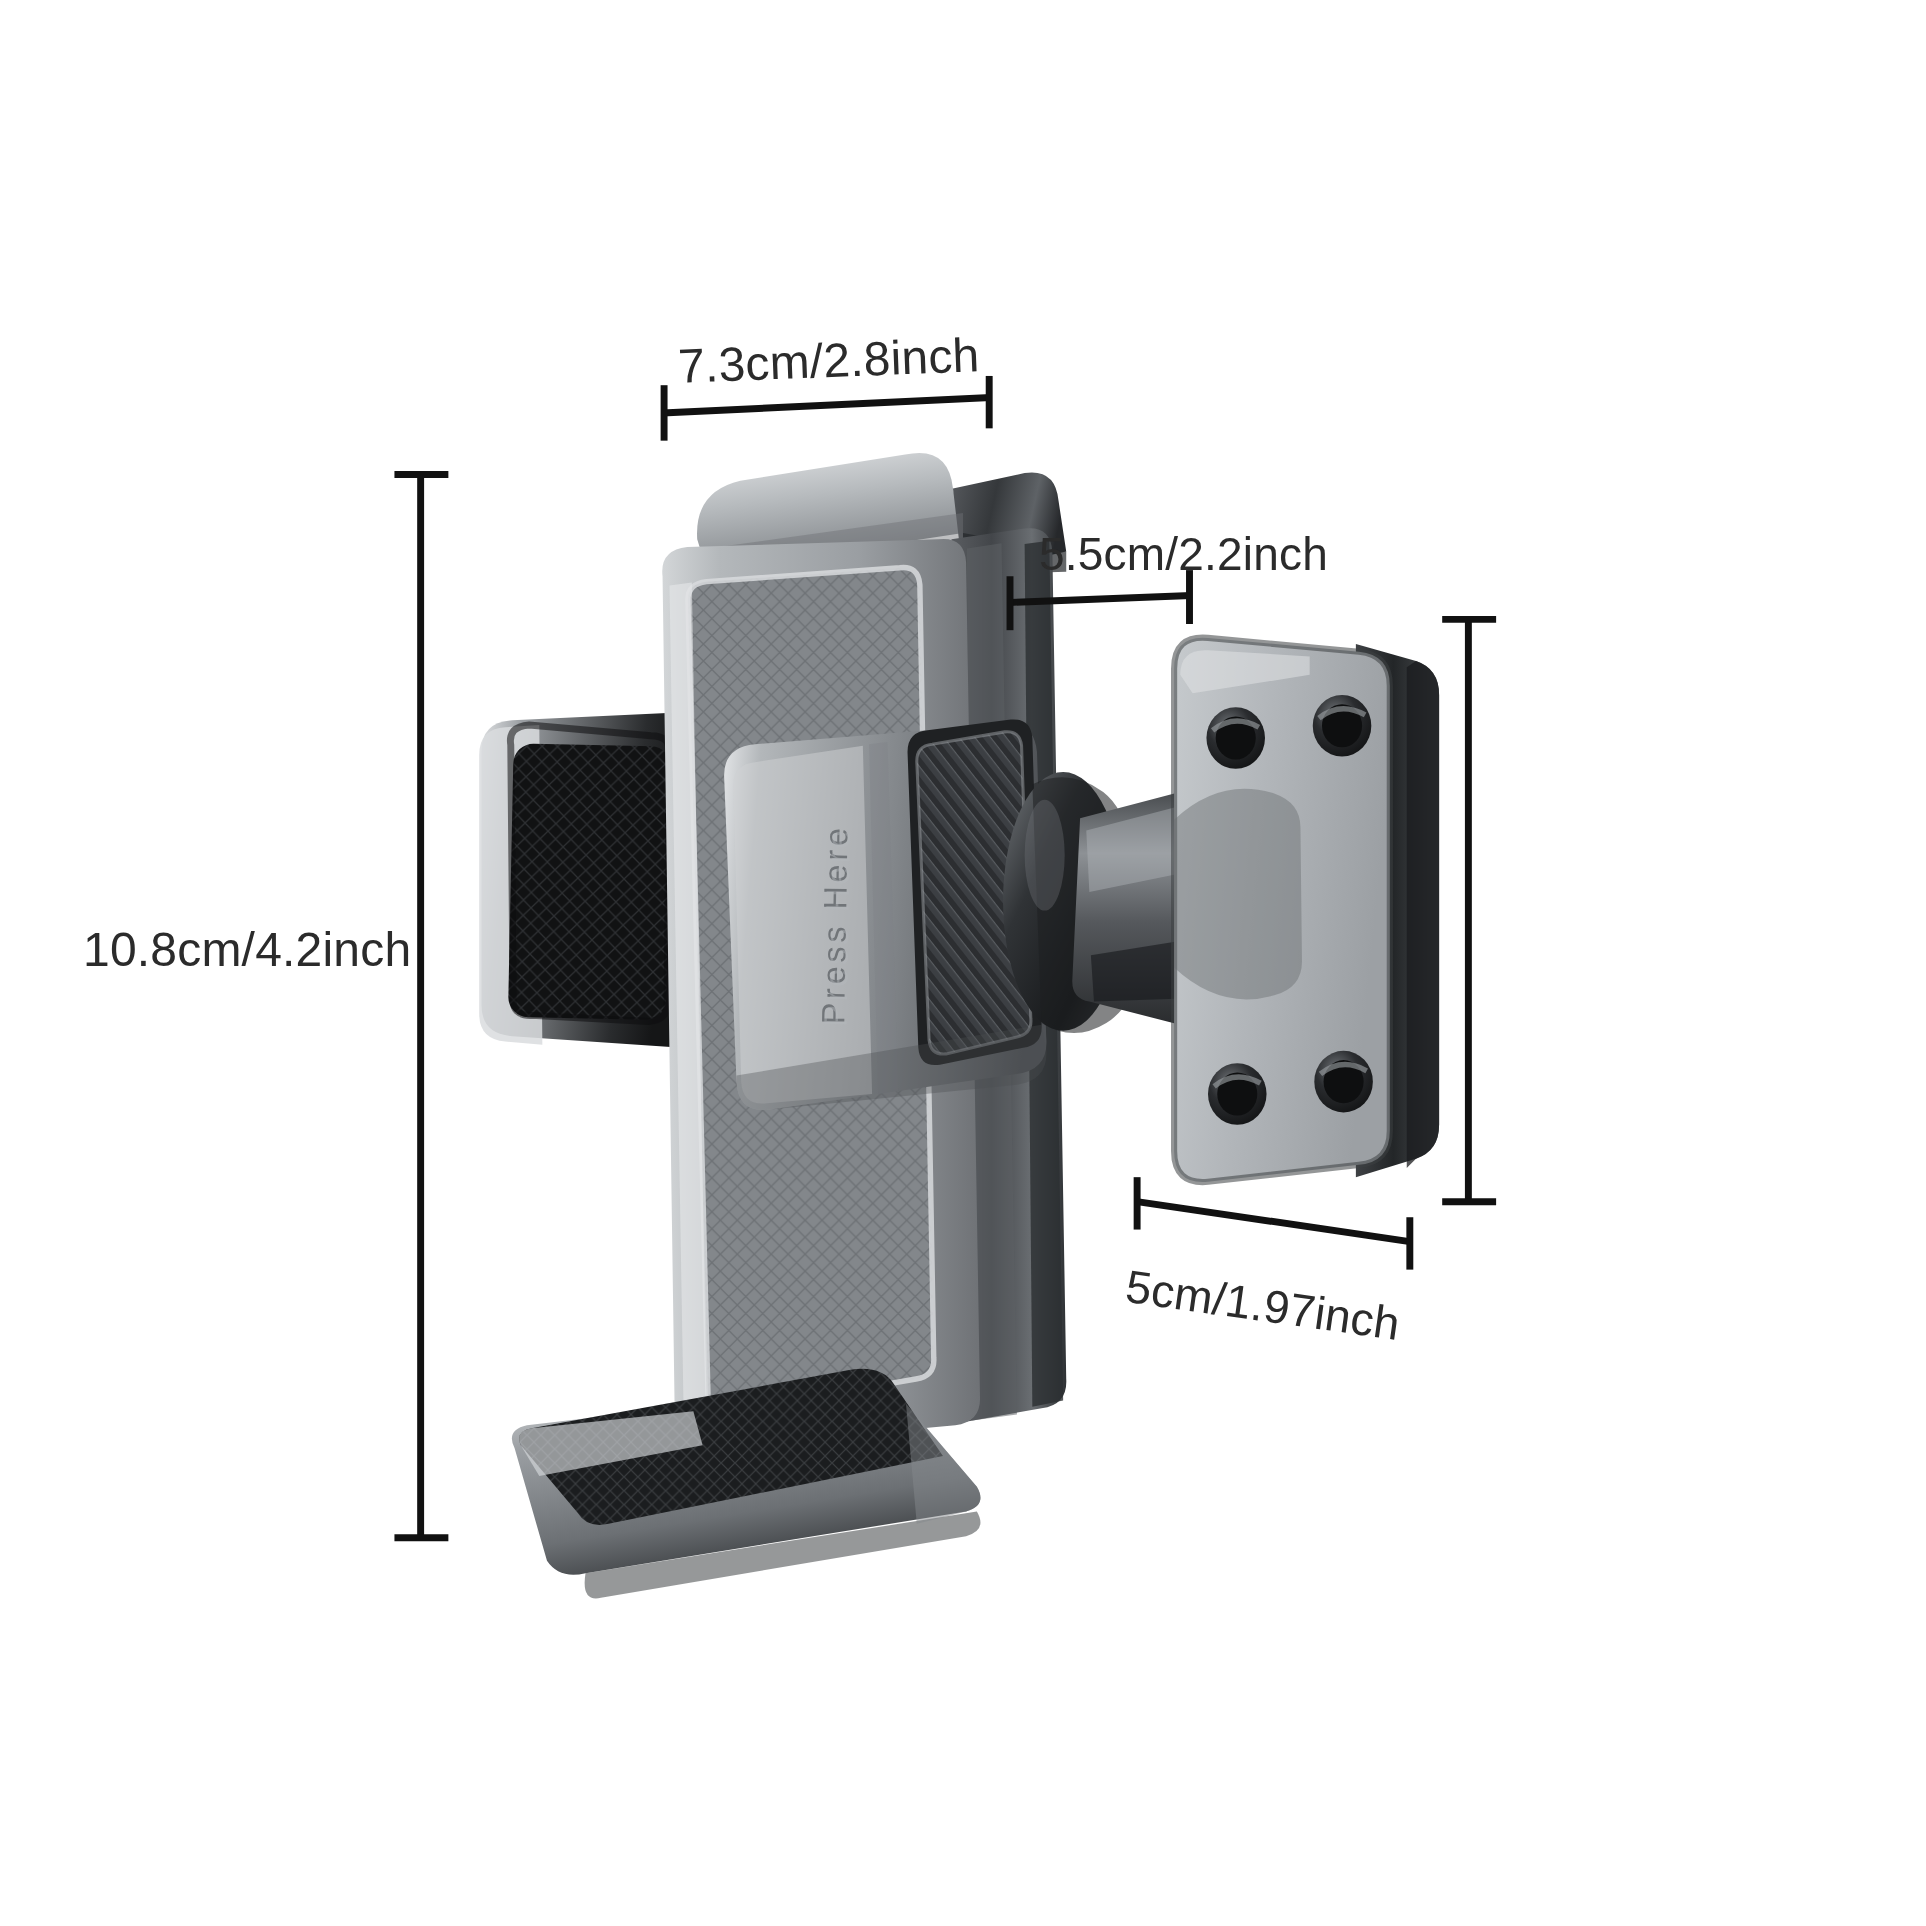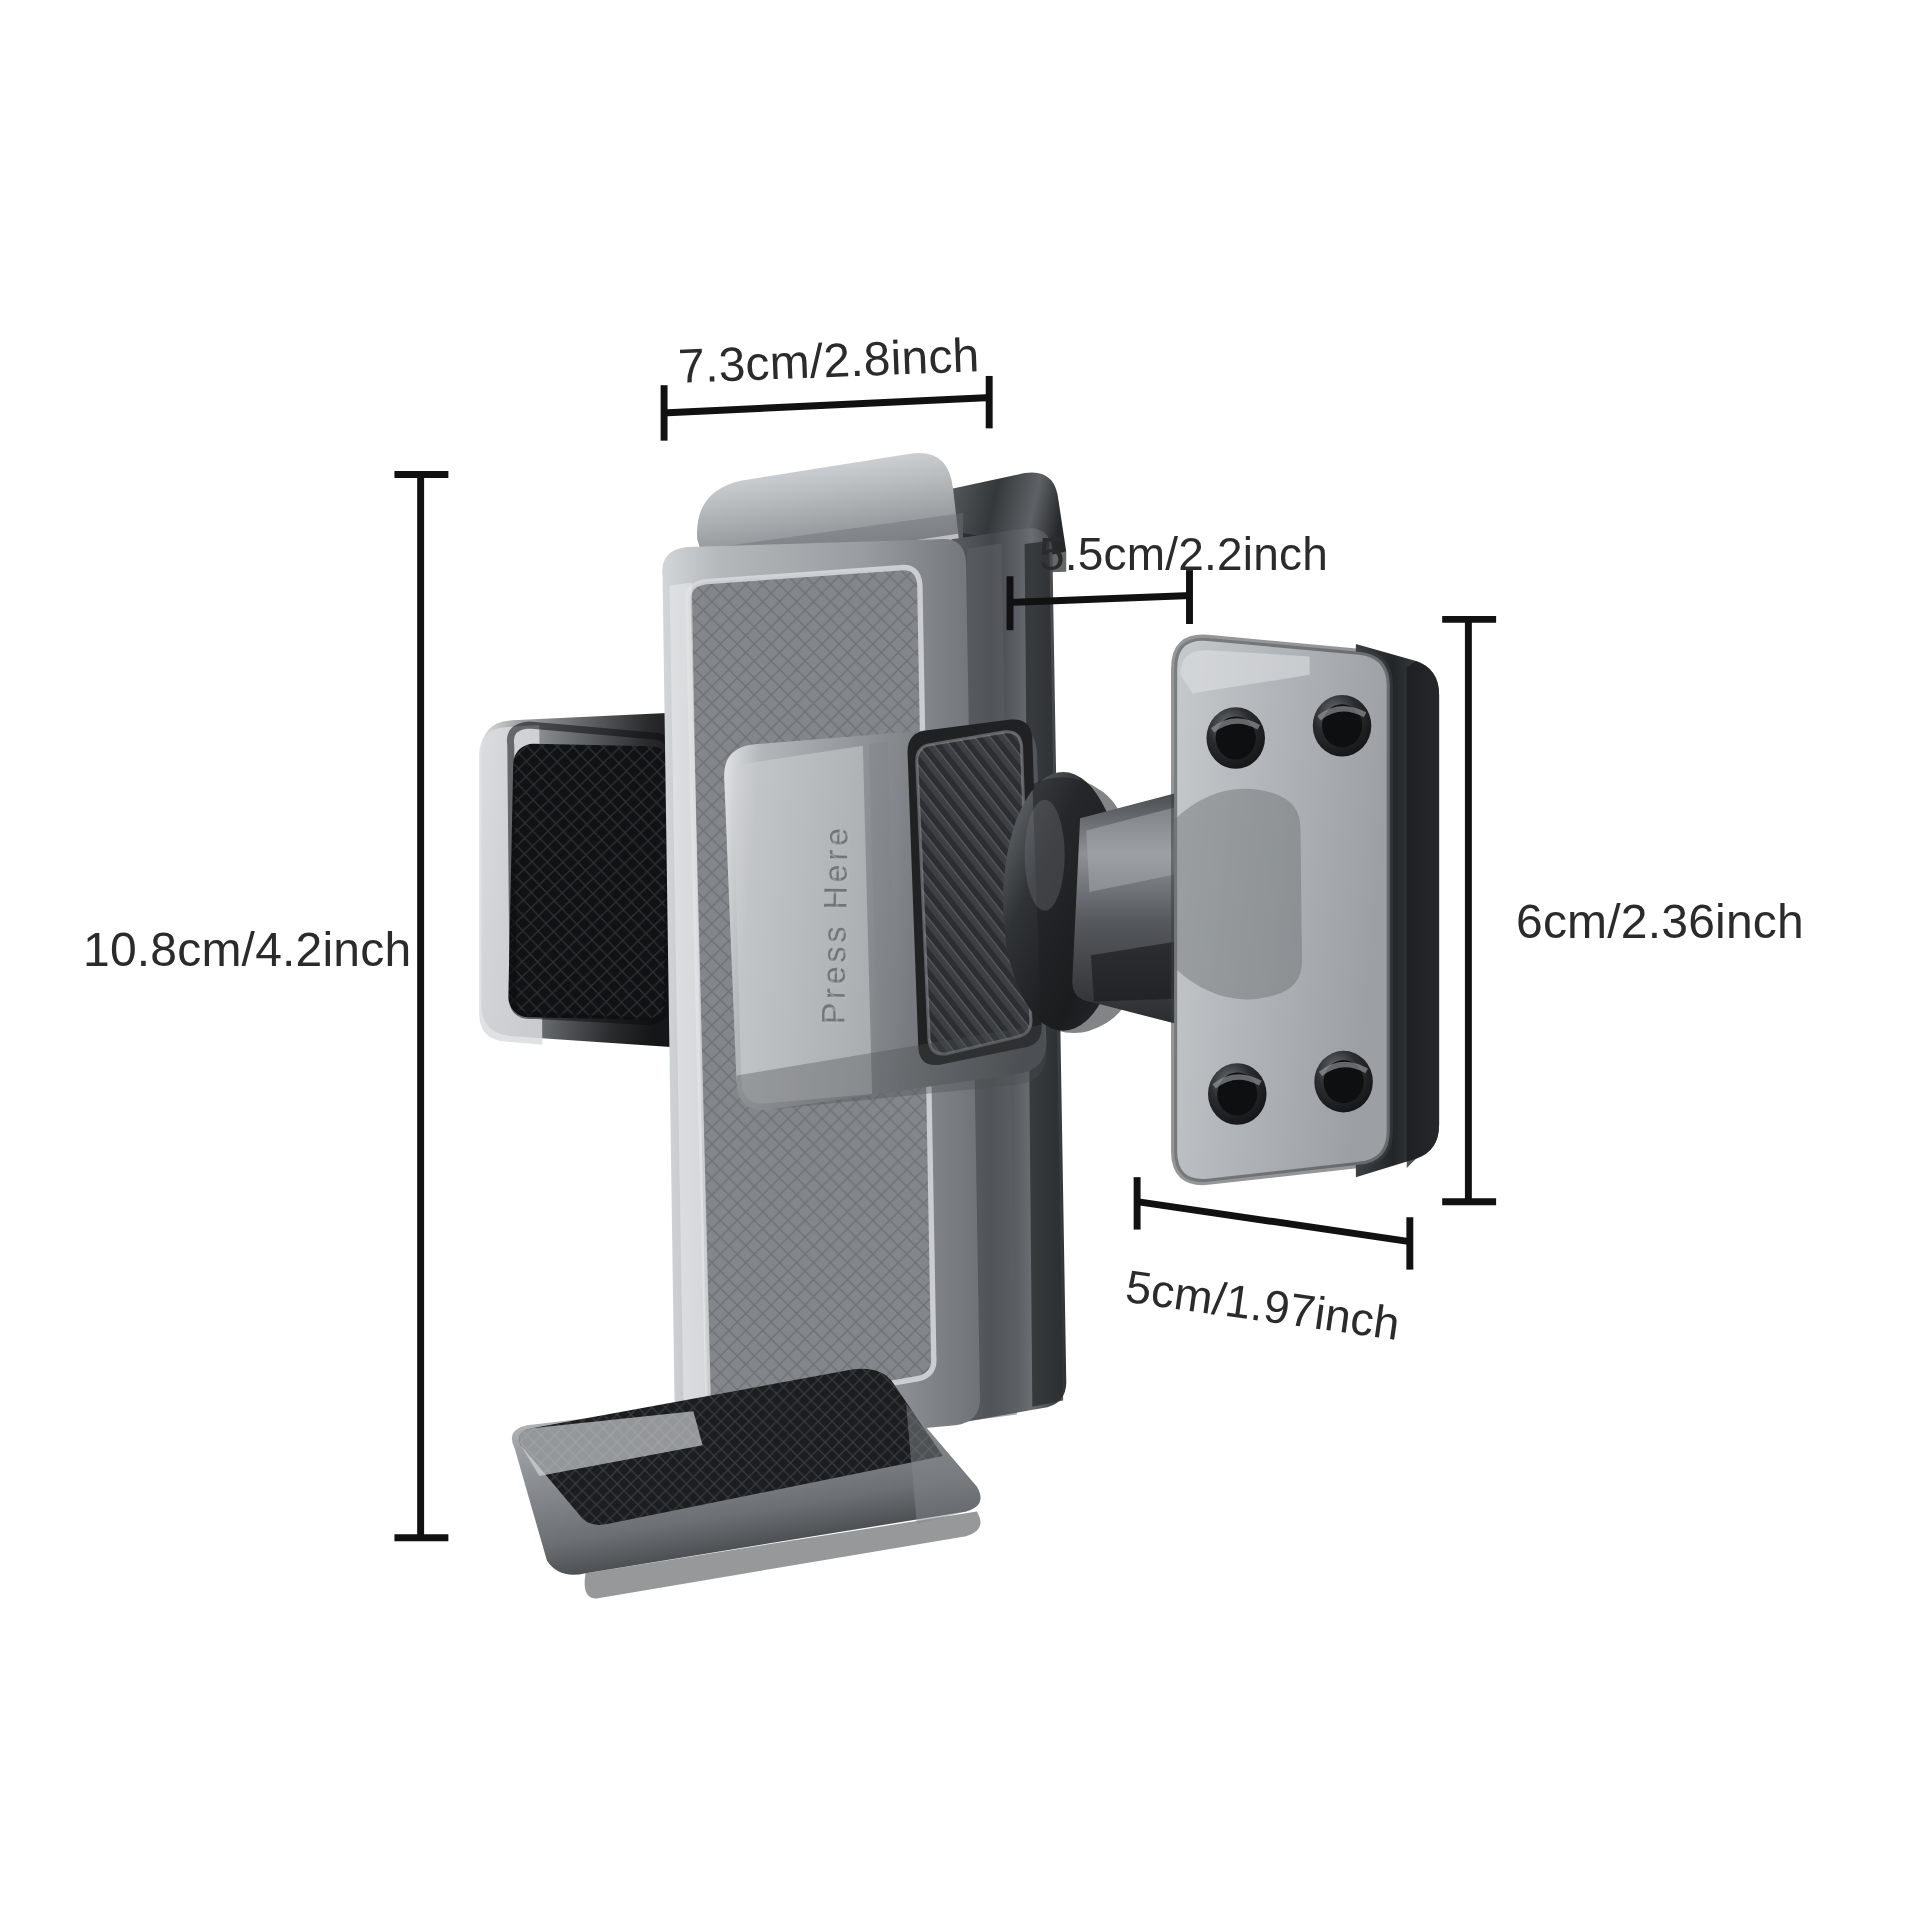--- a/index.html
+++ b/index.html
@@ -271,18 +271,17 @@
       </g>
     </g>
   </svg>
 
   <div class="dimlabel" style="left:678px;top:333px;font-size:48px;transform:rotate(-2.2deg);">7.3cm/2.8inch</div>
 
   <div class="dimlabel" style="left:1039px;top:527px;font-size:46px;">5.5cm/2.2inch</div>
 
   <div class="dimlabel" style="left:83px;top:922px;font-size:48px;">10.8cm/4.2inch</div>
 
-  <div class="dimlabel" style="left:1516px;top:894px;font-size:48px;">6cm/2.36inch</div>
 
   <div class="dimlabel" style="left:1130px;top:1259px;font-size:46px;transform:rotate(8deg);transform-origin:left top;">5cm/1.97inch</div>
 
 </div>
 
 
 </body></html>

